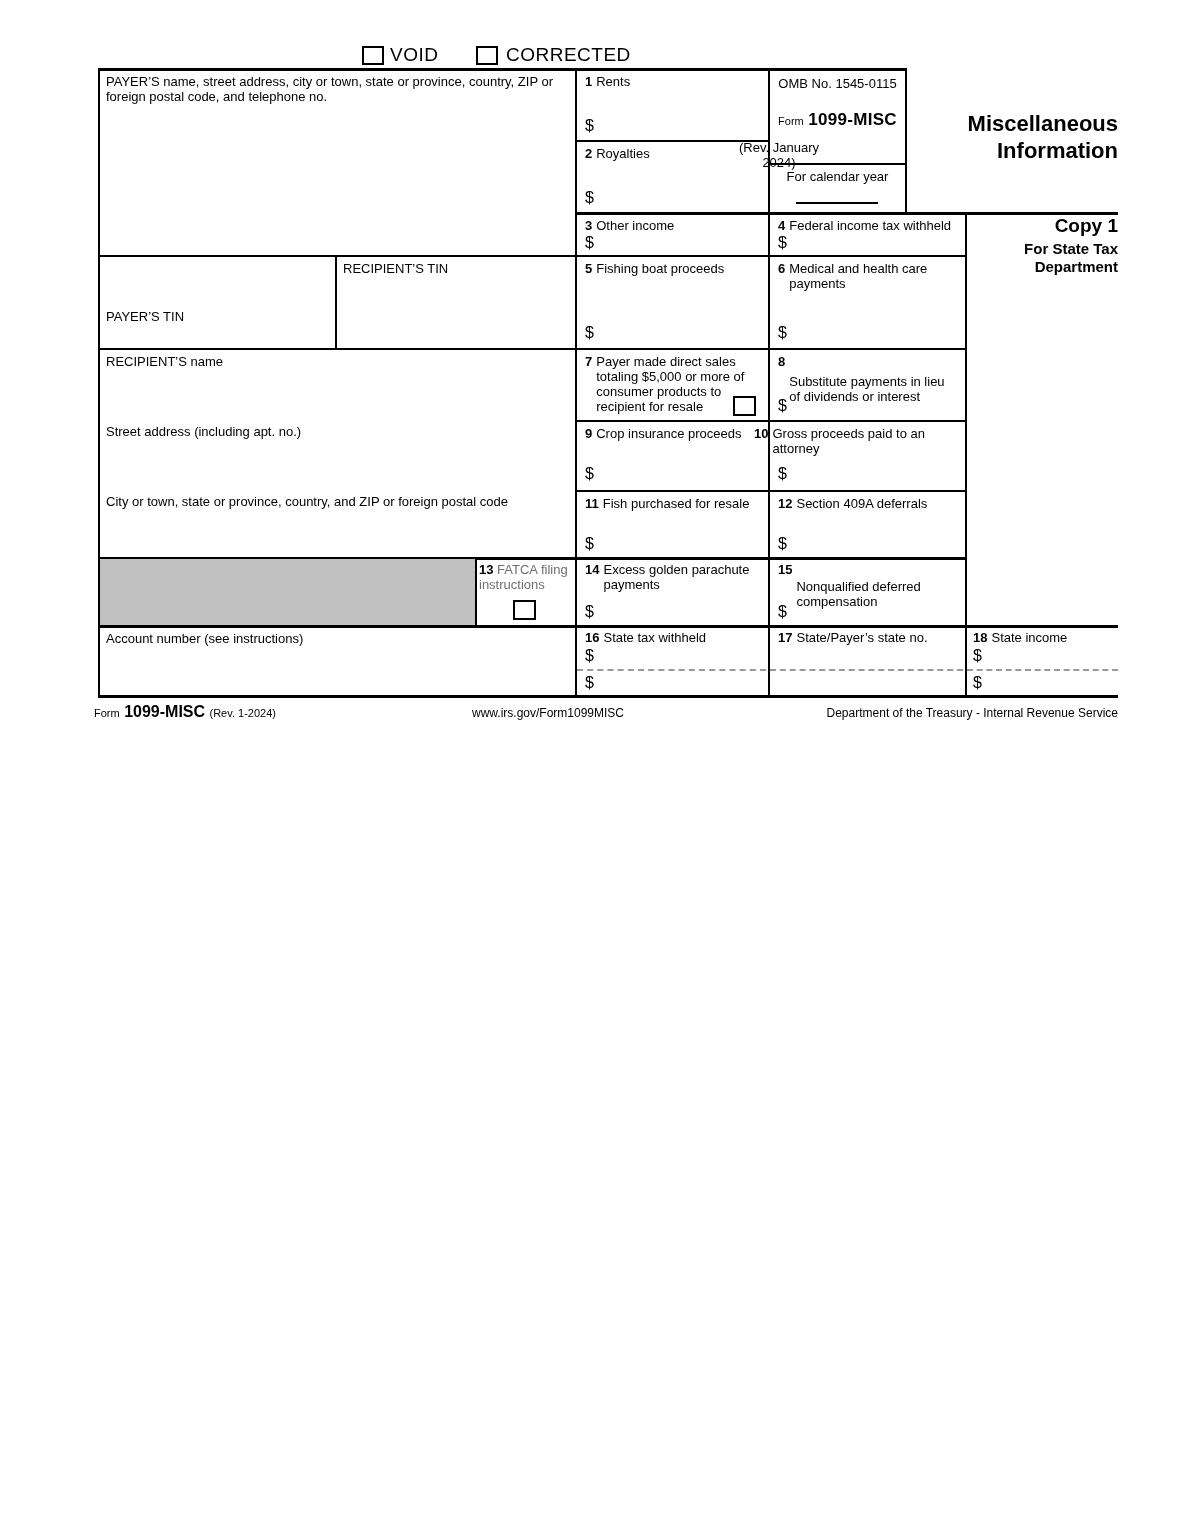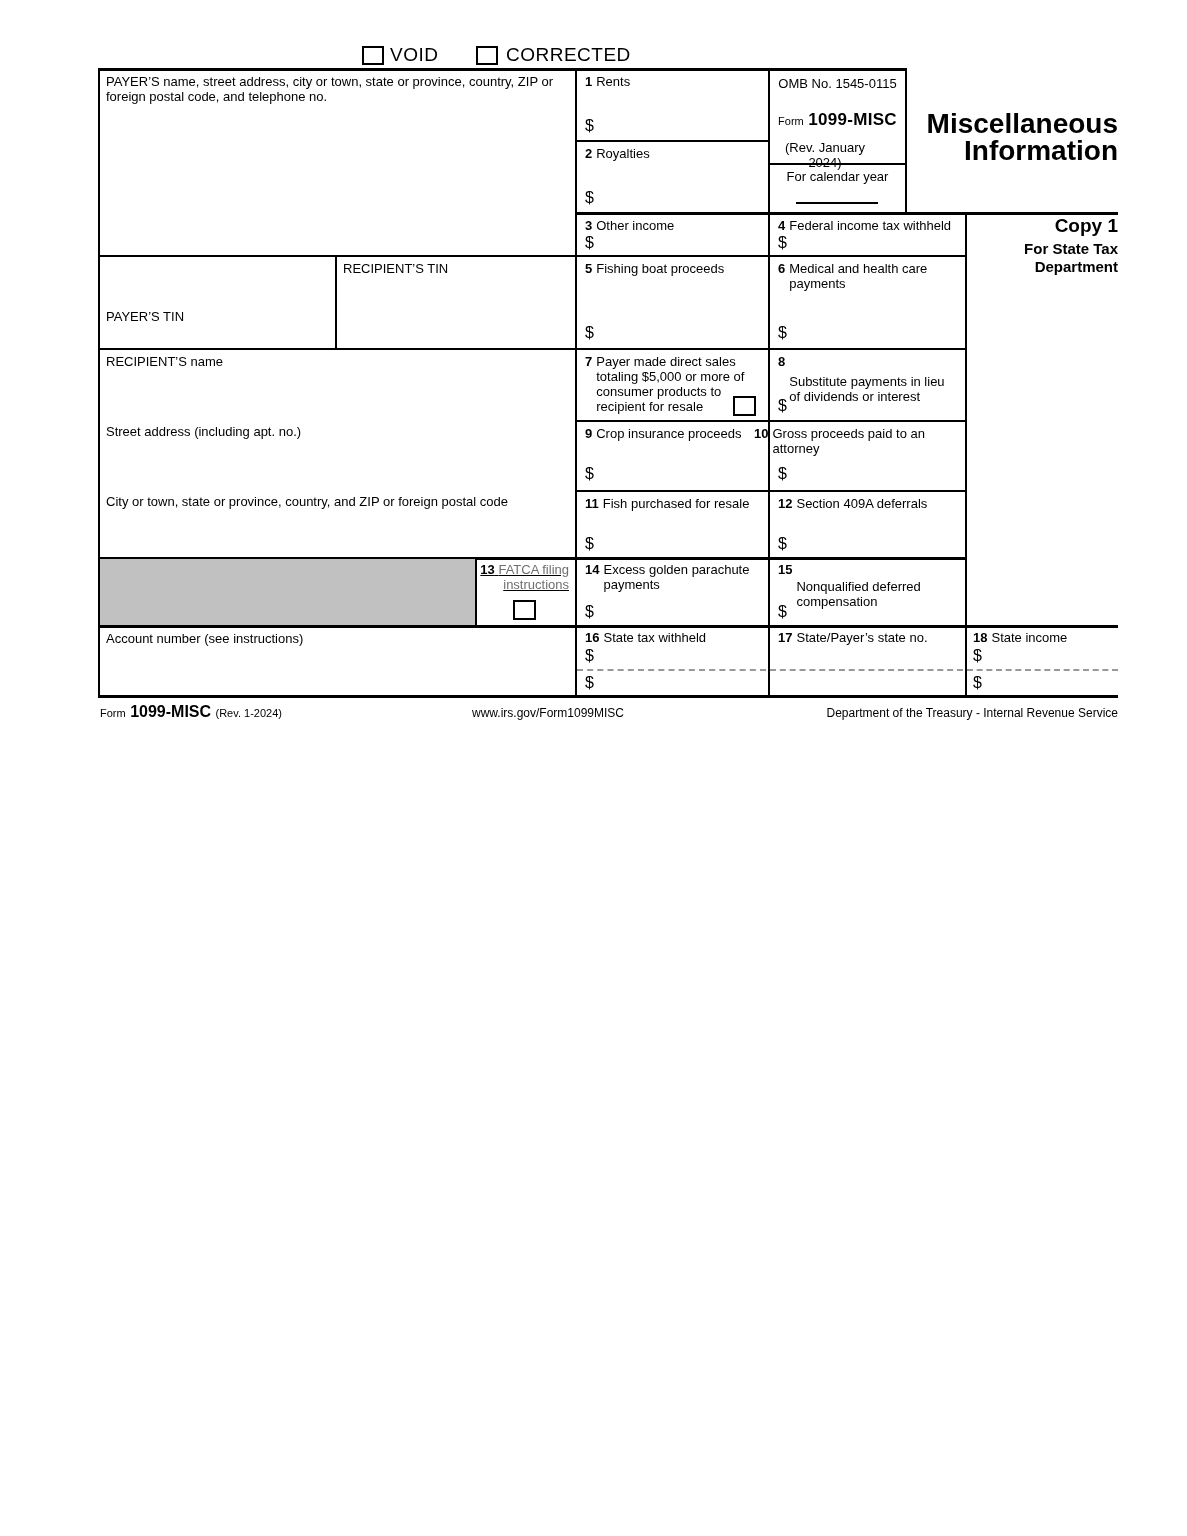--- a/index.html
+++ b/index.html
@@ -82,25 +82,25 @@
 <div class="area" style="left:100px;top:510px;width:470px;height:44px;"></div>
 
 <div class="lbl" style="left:106px;top:631px;">Account number (see instructions)</div>
 <div class="area" style="left:100px;top:648px;width:470px;height:44px;"></div>
 
 <div class="omb-center lbl" style="left:770px;top:76px;width:135px;">OMB No. 1545-0115</div>
 <div class="omb-center" style="left:770px;top:110px;width:135px;">
   <span class="formword">Form</span>
   <span class="formnum">1099-MISC</span>
 </div>
-<div class="omb-center lbl" style="left:770px;top:140px;width:110px;">(Rev. January 2024)</div>
+<div class="omb-center lbl" style="left:724px;top:140px;width:110px;">(Rev. January 2024)</div>
 <div class="omb-center lbl" style="left:770px;top:169px;width:135px;">For calendar year</div>
 <div class="underline-blank" style="left:796px;top:186px;width:82px;height:16px;"></div>
 
-<div class="title" style="left:818px;top:110px;width:300px;font-size:28px;line-height:27px;">
+<div class="title" style="left:818px;top:110px;width:300px;font-size:22px;line-height:27px;">
   <div>Miscellaneous</div>
   <div>Information</div>
 </div>
 <div class="title" style="left:970px;top:216px;width:148px;font-size:19px;line-height:19px;">Copy 1</div>
 <div class="title" style="left:920px;top:240px;width:198px;font-size:15px;line-height:18px;">
   <div>For State Tax</div>
   <div>Department</div>
 </div>
 
 <div class="boxlbl" style="left:585px;top:74px;width:175px;">
@@ -193,33 +193,33 @@
     <span style="width:155px;margin-top:17px;">Nonqualified deferred compensation</span>
 </div>
 <div class="dollar-row" style="left:778px;top:604px;"><span>$</span></div>
 
 <div class="boxlbl" style="left:778px;top:630px;width:180px;">
   <span class="num">17</span>
     <span>State/Payer’s state no.</span>
 </div>
 <div class="area" style="left:772px;top:648px;width:189px;height:44px;"></div>
 
-<div class="lbl" style="left:479px;top:562px;width:90px;text-align:right;text-decoration:underline;">
+<div class="lbl" style="left:479px;top:562px;width:90px;text-align:left;">
   <span class="num" style="font-weight:bold;">13</span>
   <span class="gray">FATCA filing</span><br>
   <span class="gray">instructions</span>
 </div>
 <div class="cb" style="left:513px;top:600px;width:19px;height:16px;"></div>
 
 <div class="boxlbl" style="left:973px;top:630px;width:140px;">
   <span class="num">18</span>
     <span>State income</span>
 </div>
 <div class="dollar-row" style="left:973px;top:648px;"><span>$</span></div>
 <div class="dollar-row" style="left:973px;top:675px;"><span>$</span></div>
 
-<div class="abs" style="left:100px;top:703px;">
+<div class="abs" style="left:94px;top:703px;">
   <span class="footer-small">Form</span>
   <span style="font-size:16px;font-weight:bold;">1099-MISC</span>
   <span class="footer-small">(Rev. 1-2024)</span>
 </div>
 <div class="abs" style="left:472px;top:706px;font-size:12px;">www.irs.gov/Form1099MISC</div>
 <div class="abs" style="right:69px;top:706px;font-size:12px;">Department of the Treasury - Internal Revenue Service</div>
 
 </body></html>

